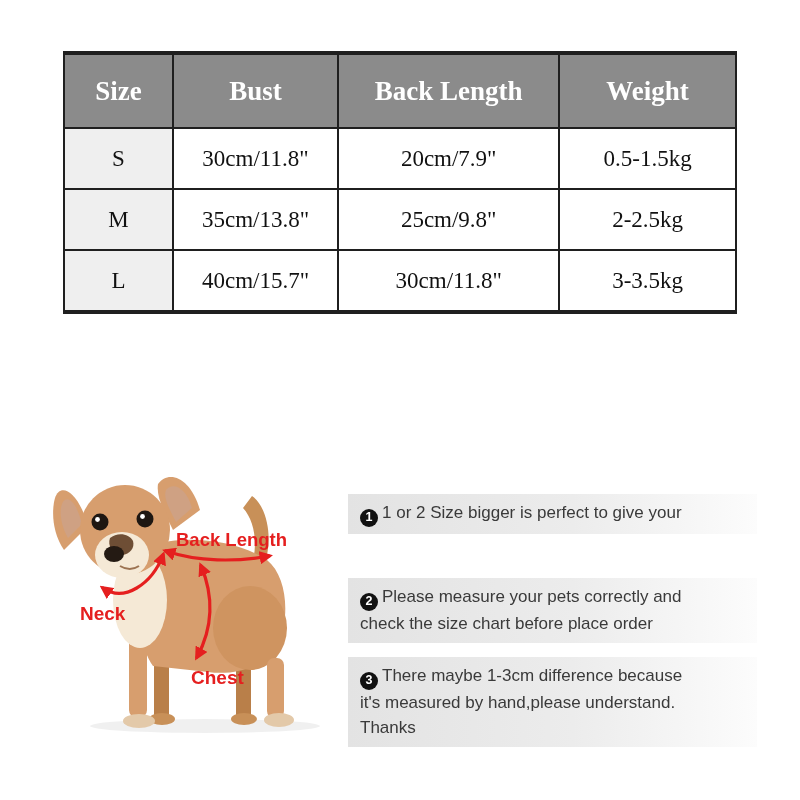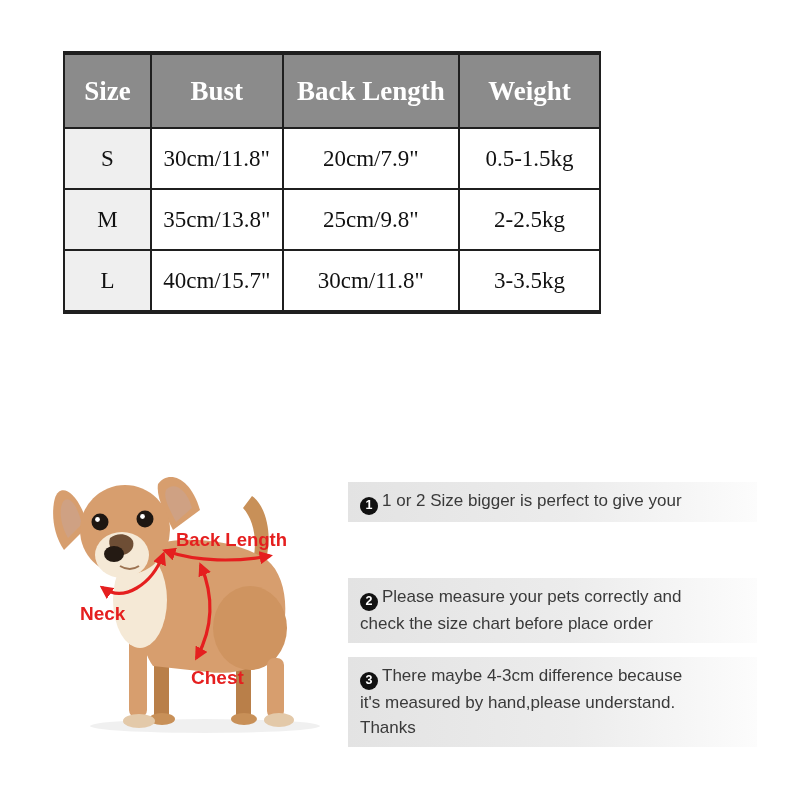--- a/index.html
+++ b/index.html
@@ -3,21 +3,21 @@
 <meta charset="utf-8">
 <style>
   html,body{margin:0;padding:0;}
   body{
     width:800px;height:800px;position:relative;background:#ffffff;
     font-family:"Liberation Sans", sans-serif;overflow:hidden;
   }
 
   
   .size-table{
-    position:absolute;left:63px;top:51px;width:538px;
+    position:absolute;left:63px;top:51px;width:674px;
     border-collapse:collapse;table-layout:fixed;
     font-family:"Liberation Serif", serif;
     border:2px solid #1f1f1f;
     border-top:4px solid #1f1f1f;
     border-bottom:4px solid #1f1f1f;
   }
   .size-table th{
     background:#8b8b8b;color:#ffffff;font-weight:bold;font-size:27px;
     height:70px;border:2px solid #1f1f1f;text-align:center;vertical-align:middle;
   }
@@ -30,21 +30,21 @@
   
   .dog-diagram{position:absolute;left:40px;top:460px;width:300px;height:310px;}
 
   
   .note{
     position:absolute;left:348px;width:409px;
     background:linear-gradient(90deg,#e3e3e3 0%,#ececec 55%,#fcfcfc 100%);
     color:#3a3a3a;font-size:17px;line-height:25px;
     padding:6px 0 7px 12px;box-sizing:border-box;
   }
-  .note-1{top:482px;}
+  .note-1{top:494px;}
   .note-2{top:578px;}
   .note-3{top:657px;}
   .bullet{
     display:inline-flex;width:18px;height:18px;border-radius:50%;
     background:#111111;color:#ffffff;font-size:12.5px;font-weight:bold;
     align-items:center;justify-content:center;vertical-align:-3px;
     margin-right:4px;
   }
   .anno-label{font-weight:bold;}
 </style>
@@ -149,16 +149,16 @@
 <div class="note note-1">
   <span class="bullet">1</span><span>1 or 2 Size bigger is perfect to give your</span><br>
 </div>
 
 <div class="note note-2">
   <span class="bullet">2</span><span>Please measure your pets correctly and</span><br>
   <span>check the size chart before place order</span>
 </div>
 
 <div class="note note-3">
-  <span class="bullet">3</span><span>There maybe 4-3cm difference because</span><br>
+  <span class="bullet">3</span><span>There maybe 1-3cm difference because</span><br>
   <span>it's measured by hand,please understand.</span><br>
   <span>Thanks</span>
 </div>
 
 </body></html>

